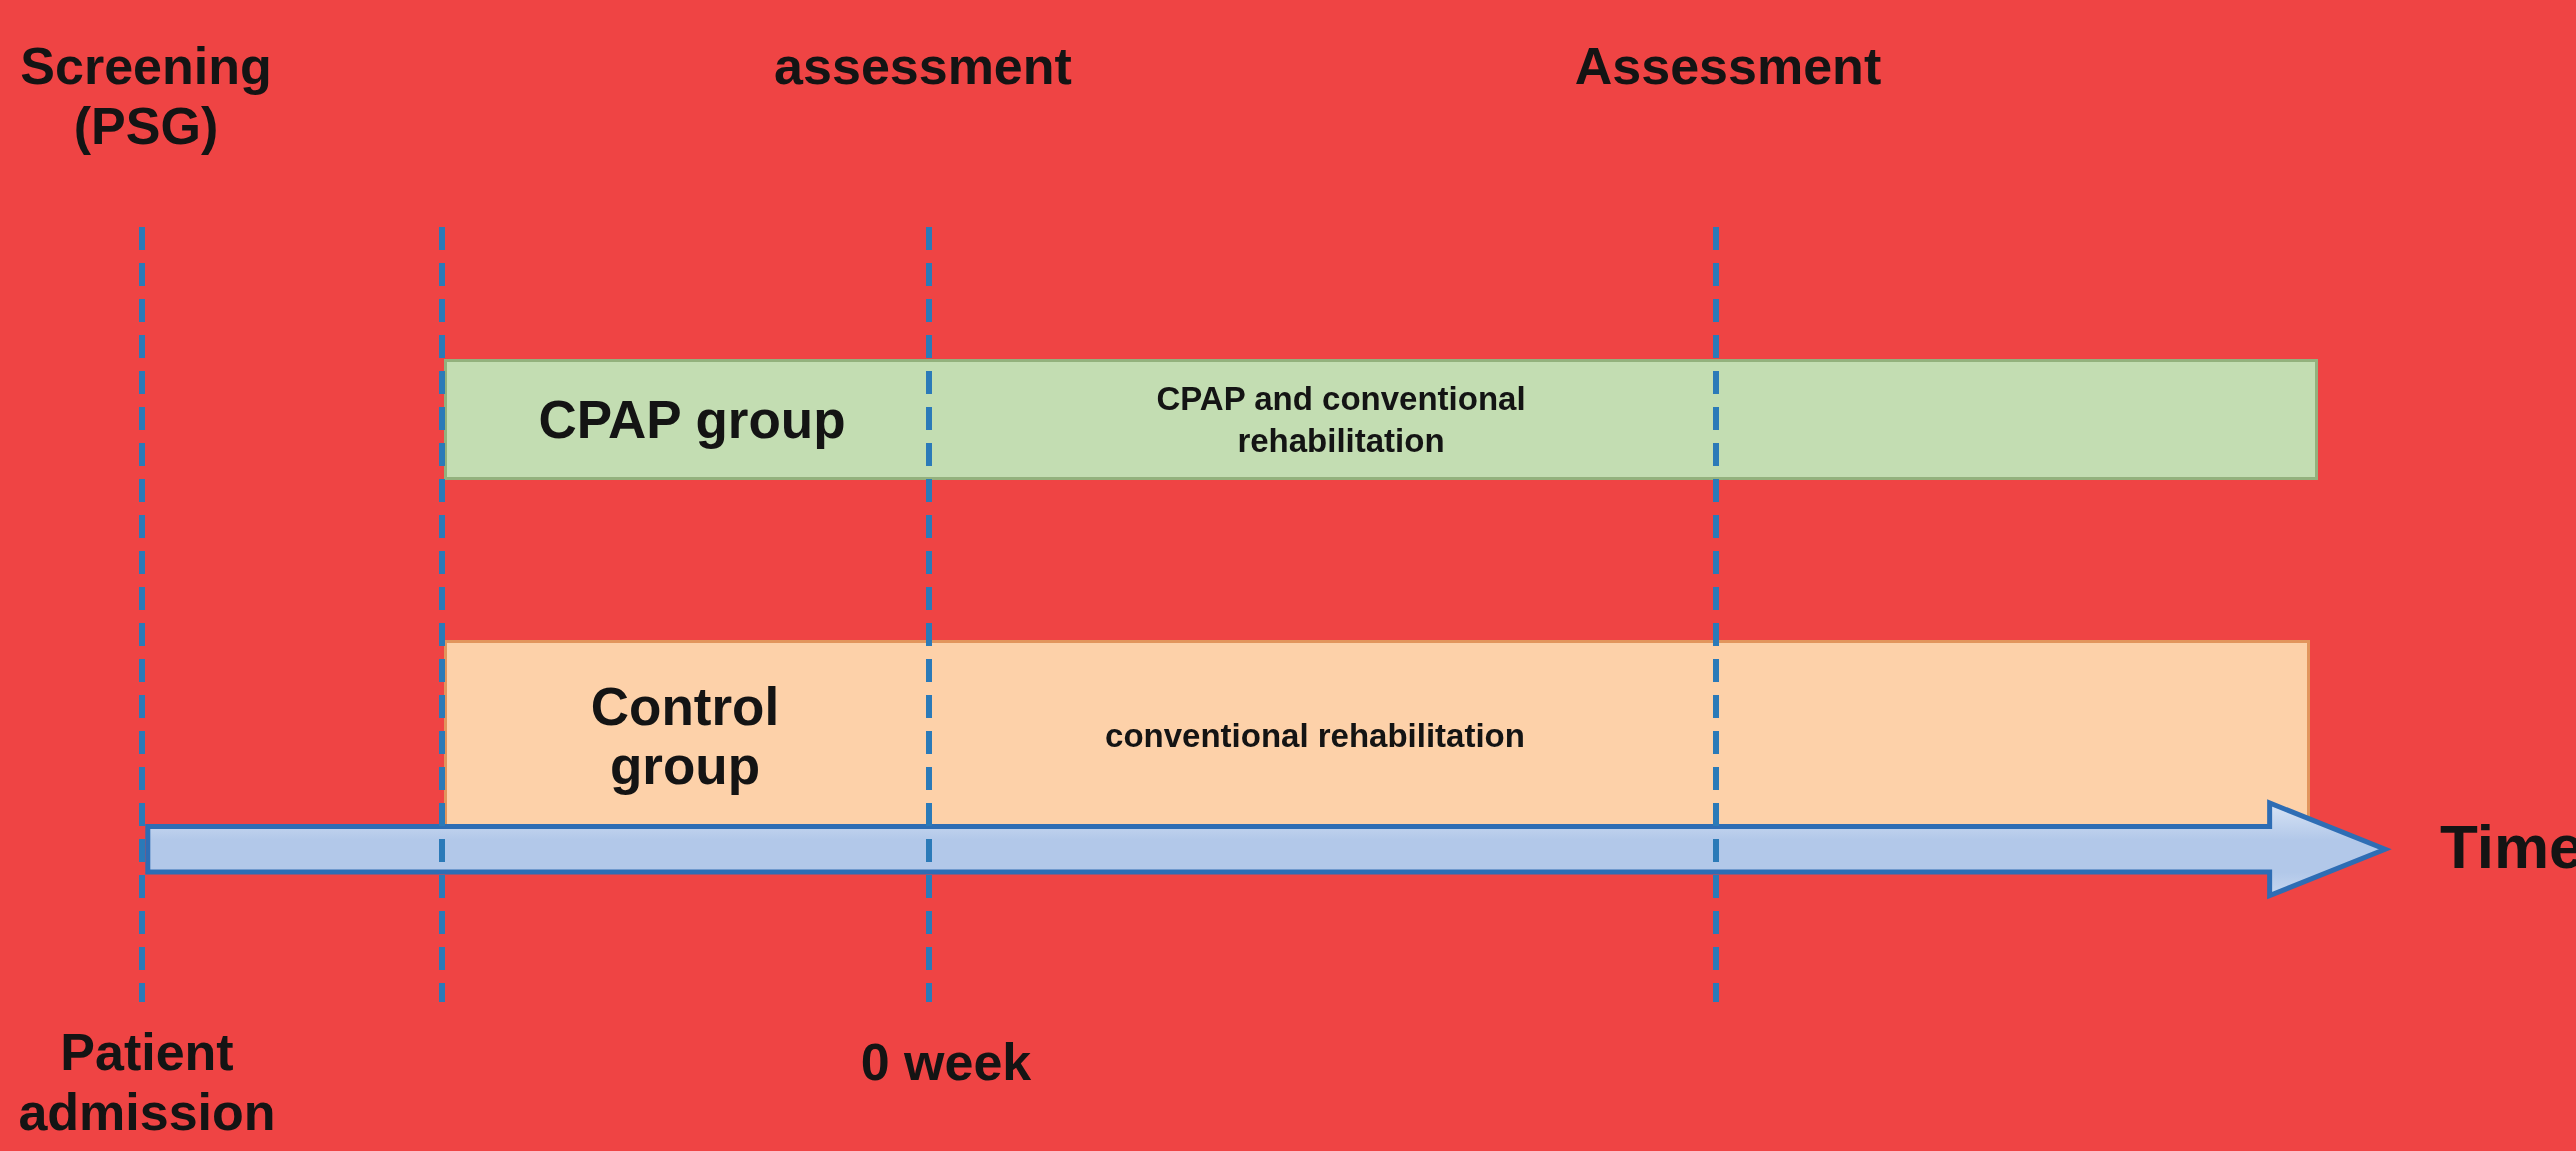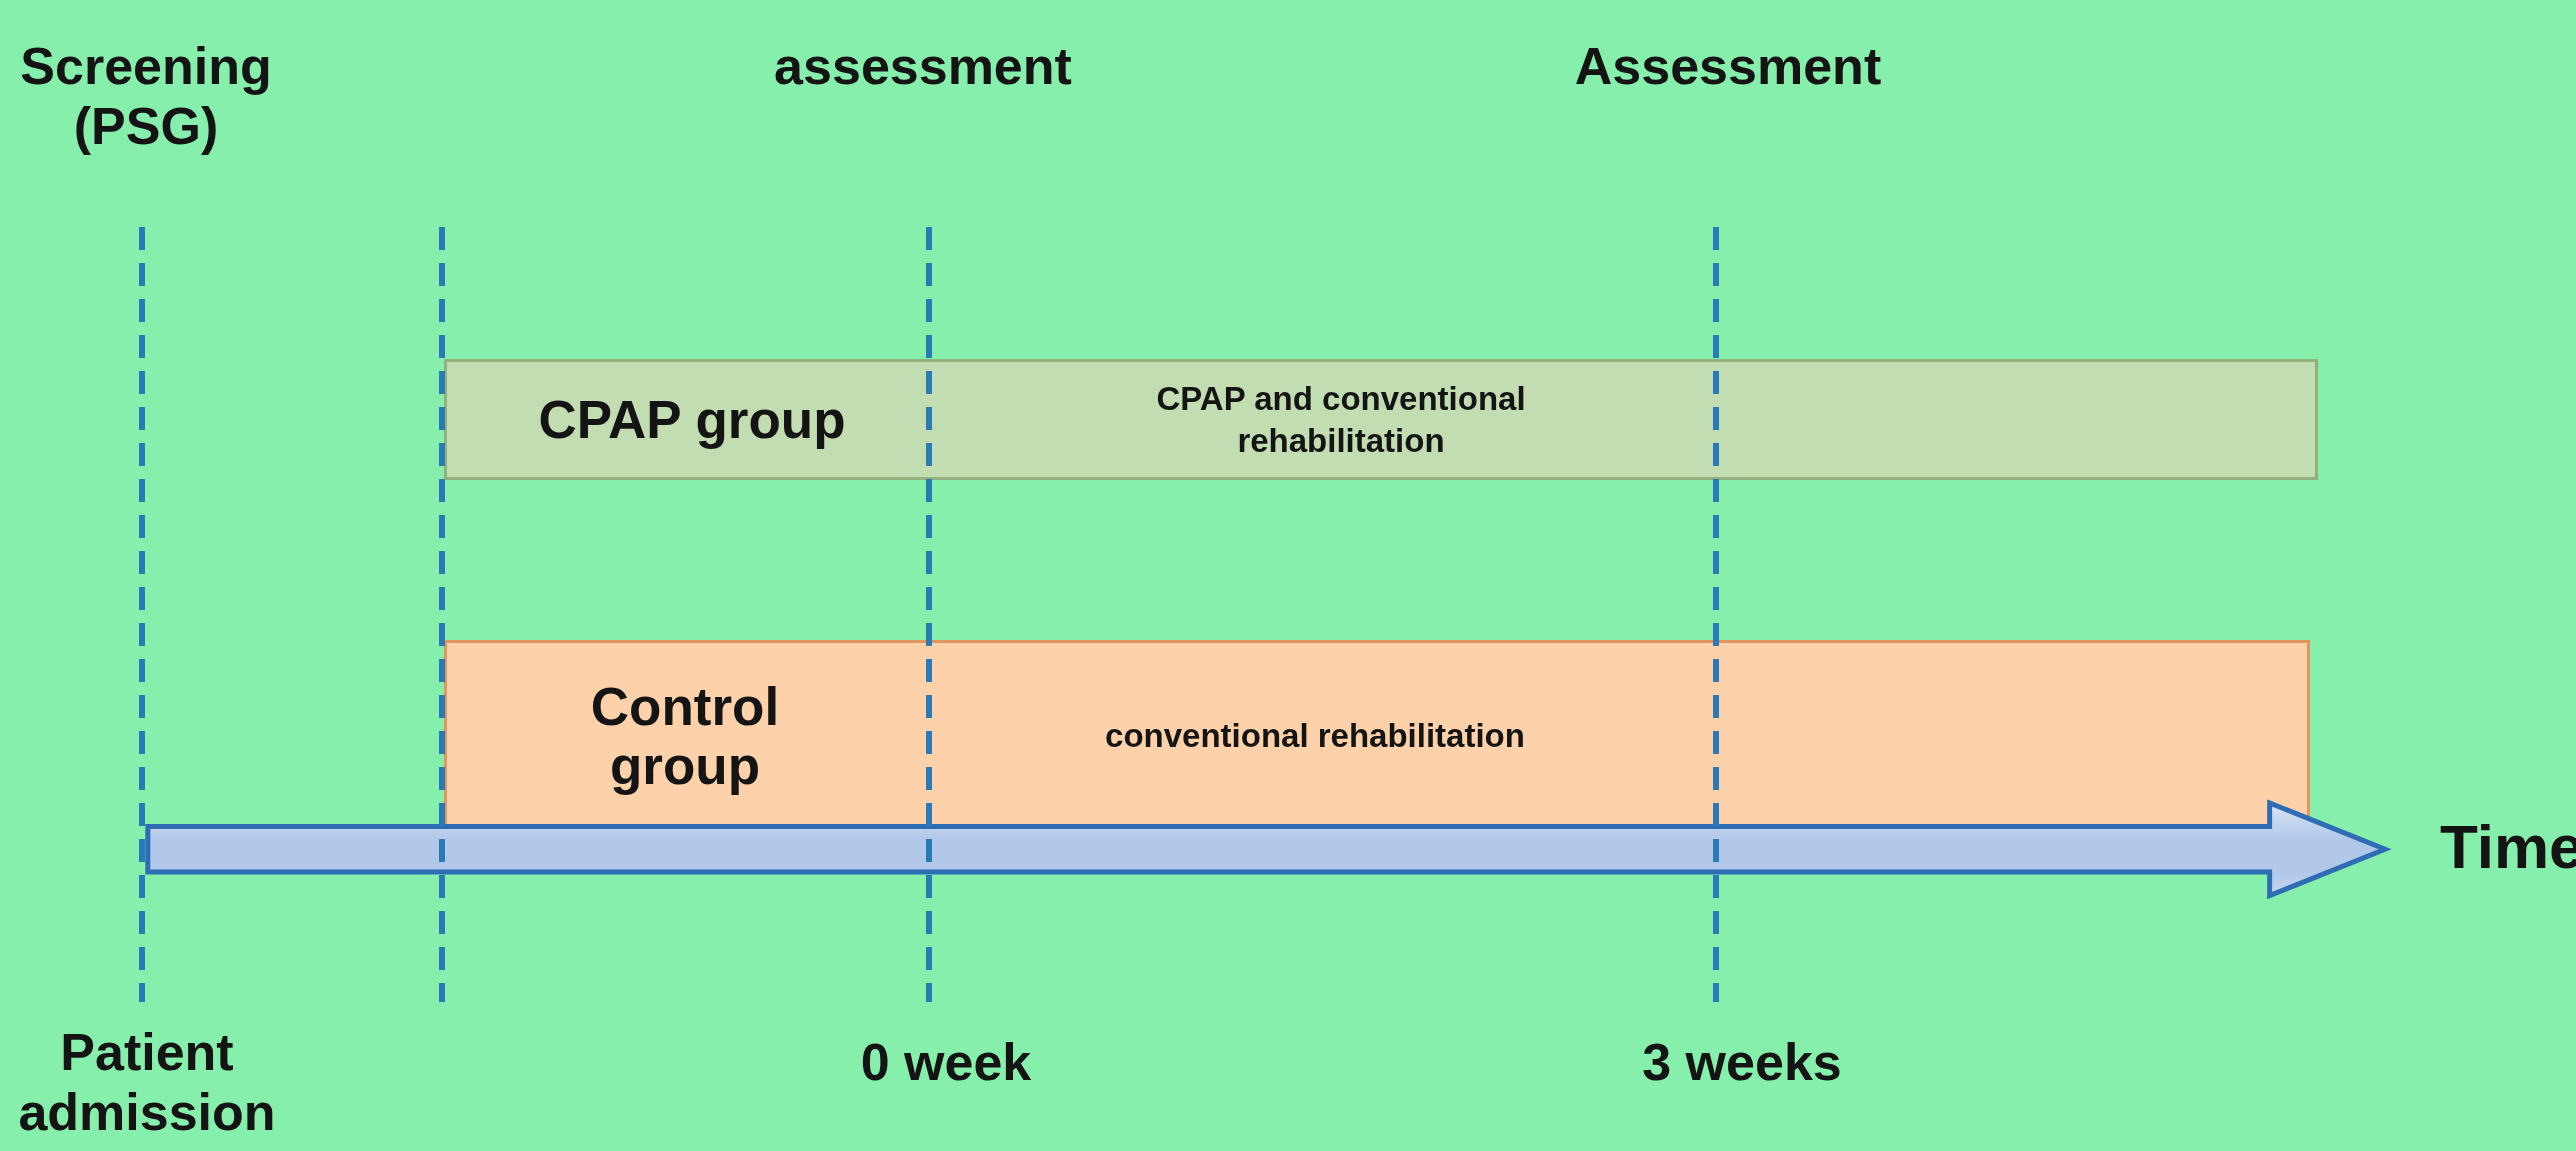--- a/index.html
+++ b/index.html
@@ -1,20 +1,20 @@
 <!DOCTYPE html>
 <html style="--text: #141414; --dashed-line: #2b7ab8; --green-fill: #c3ddb2; --green-border: #93b17d; --orange-fill: #fdd1a9; --orange-border: #e2955c; --arrow-border: #2e6db4; --arrow-fill-top: #d8e4f5; --arrow-fill-mid: #b2c8e9; --arrow-fill-bottom: #c6d7f0;font-size:11.4px"><head>
 <meta charset="utf-8">
 <style>
   html,body{margin:0;padding:0;background:#ffffff;}
   #canvas{
     position:relative;
     width:2576px;
     height:1152px;
-    background:#86efac;
+    background:#ef4444;
     font-family:"Liberation Sans","DejaVu Sans",sans-serif;
     font-weight:bold;
     color:var(--text,#141414);
     overflow:hidden;
   }
   
   .lbl{
     position:absolute;
     transform:translateX(-50%);
     text-align:center;
@@ -128,18 +128,15 @@
 
   <div class="lbl" style="left:147px;top:1022px">
     <div>Patient</div>
     <div>admission</div>
   </div>
 
   <div class="lbl" style="left:946px;top:1032px">
     <div>0 week</div>
   </div>
 
-  <div class="lbl" style="left:1742px;top:1032px">
-    <div>3 weeks</div>
-  </div>
 
 </div>
 
 
 </body></html>

